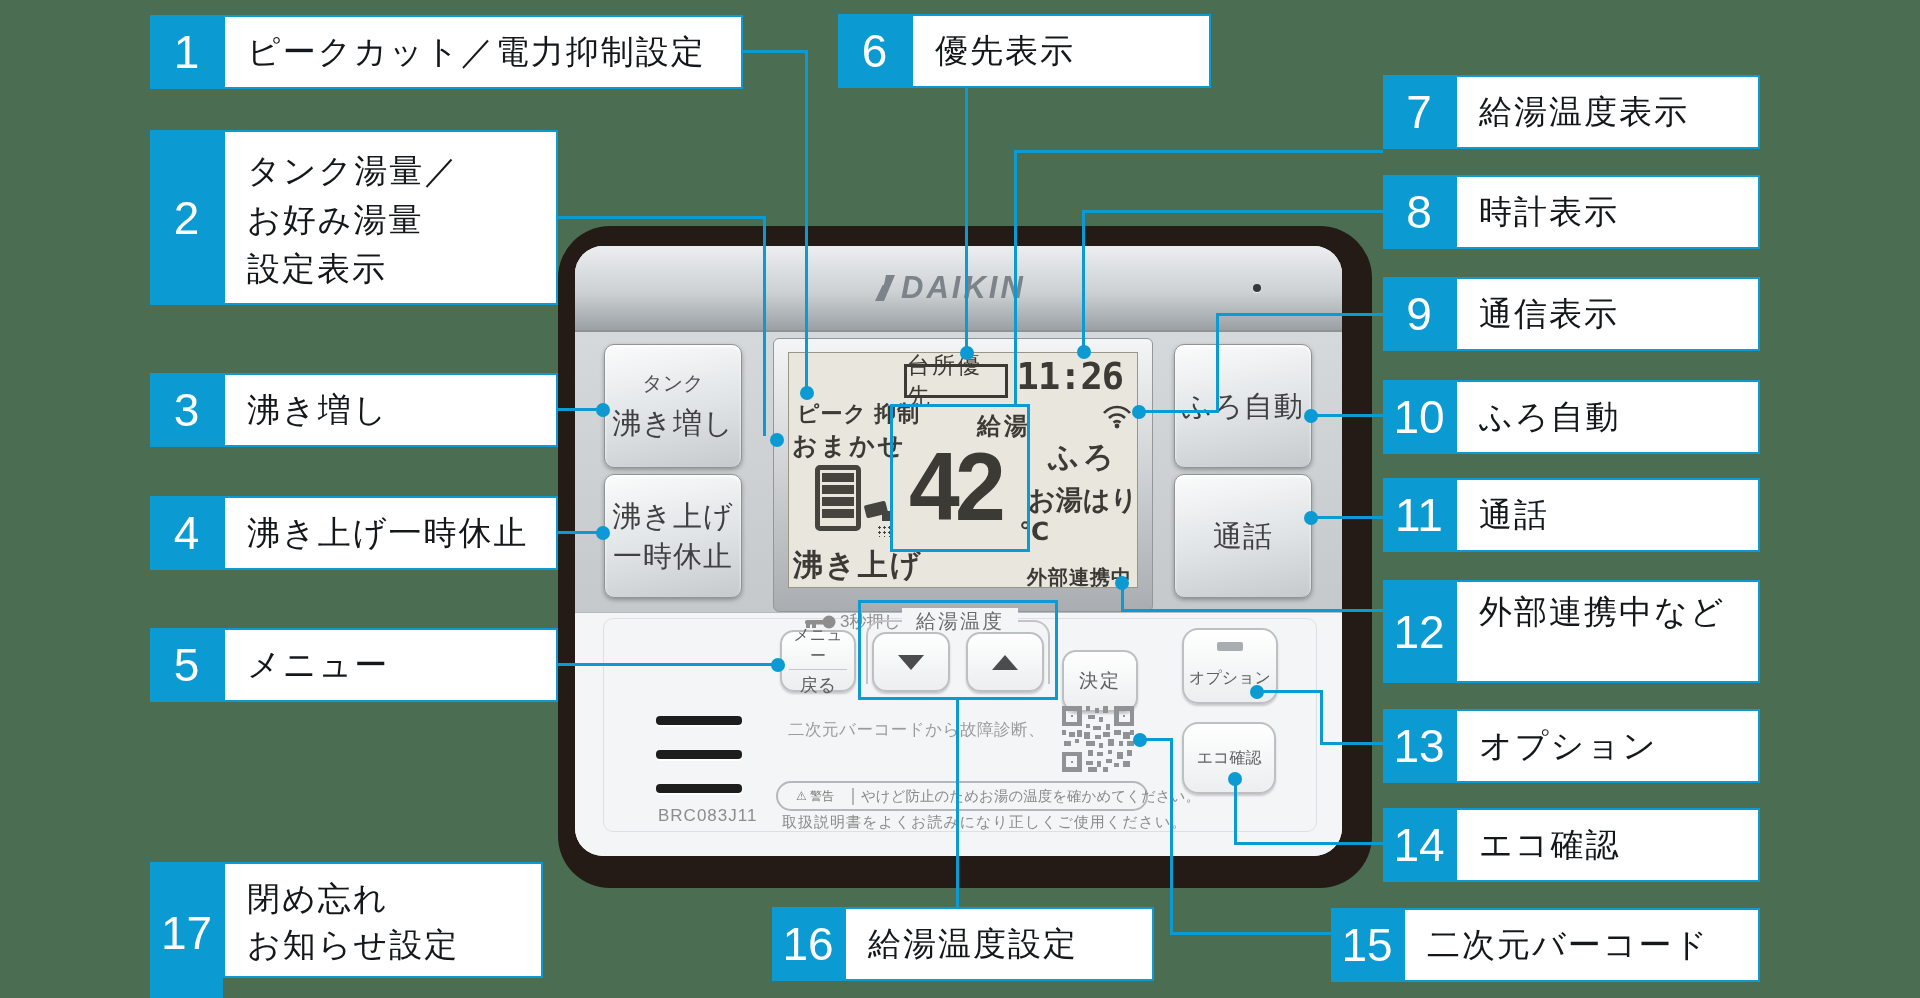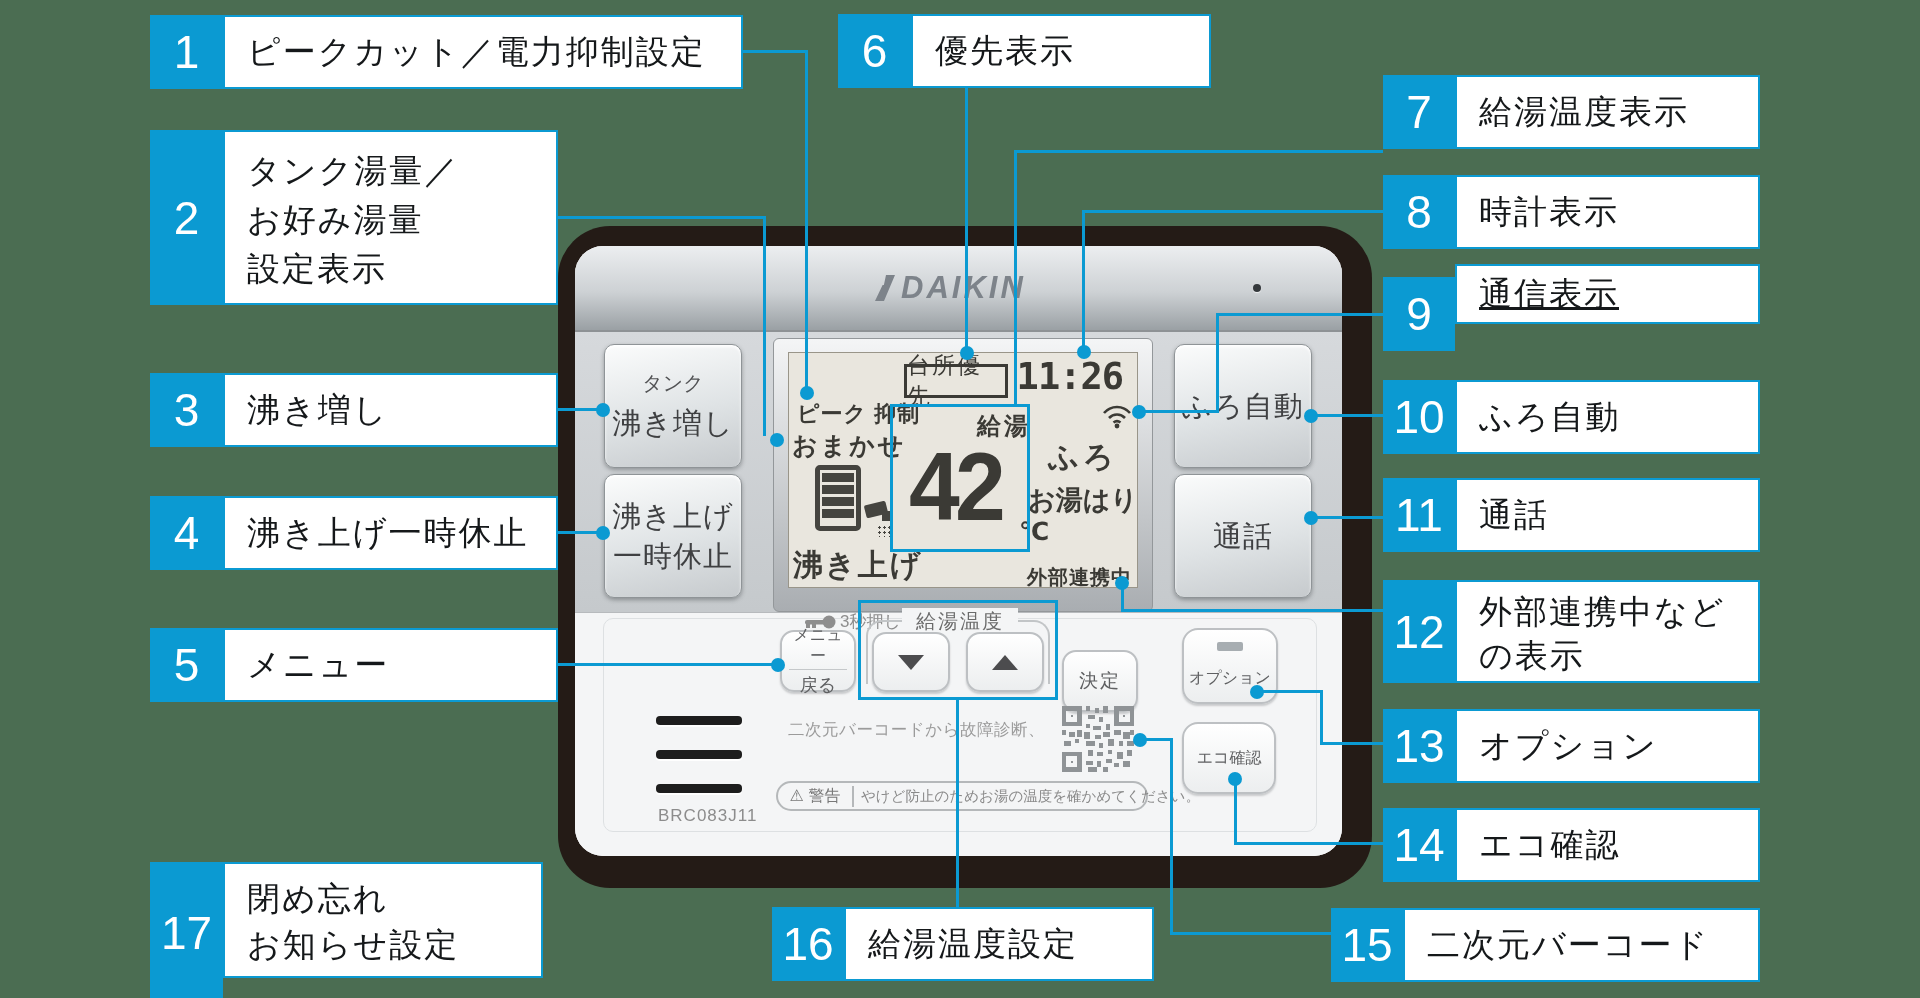--- a/index.html
+++ b/index.html
@@ -140,21 +140,21 @@
   .qr{position:absolute;left:487px;top:460px;width:72px;height:66px;}
   .info-text{position:absolute;left:213px;top:470px;color:#9b9b9b;font-size:16.5px;line-height:27px;letter-spacing:.5px;}
   .speaker{position:absolute;left:81px;top:470px;width:86px;}
   .speaker i{display:block;height:9px;background:#1d1d1d;border-radius:4px;margin-bottom:25px;
     box-shadow:0 2px 0 rgba(255,255,255,.85);}
   .model{position:absolute;left:83px;top:560px;color:#8c8c8c;font-size:17px;letter-spacing:1px;}
   .warn-box{
     position:absolute;left:201px;top:535px;width:372px;height:30px;box-sizing:border-box;
     border:2px solid #b5b8ba;border-radius:15px;display:flex;align-items:center;color:#8a8a8a;
   }
-  .warn-head{width:74px;text-align:center;font-size:16px;color:#787878;border-right:2px solid #b5b8ba;flex:none;}
+  .warn-head{width:74px;text-align:center;font-size:12px;color:#787878;border-right:2px solid #b5b8ba;flex:none;}
   .warn-text{font-size:14.5px;padding:0 7px;white-space:nowrap;}
   .manual-text{position:absolute;left:207px;top:567px;color:#8a8a8a;font-size:15px;letter-spacing:1px;white-space:nowrap;}
 </style>
 </head>
 <body>
 
 <div class="dev-shadow"></div>
 
 <div class="device">
   <div class="dev-topband">
@@ -312,20 +312,21 @@
 
   <div class="model">BRC083J11</div>
 
   <div class="warn-box">
     <span class="warn-head">
       <span>⚠</span>
       <span>警告</span>
     </span>
     <span class="warn-text">やけど防止のためお湯の温度を確かめてください。</span>
   </div>
+  <div class="manual-text">取扱説明書をよくお読みになり正しくご使用ください。</div>
 </div>
 
 <div class="hlbox" style="left:890px;top:404px;width:140px;height:148px;"></div>
 <div class="hlbox" style="left:858px;top:600px;width:200px;height:100px;"></div>
 
 <div class="cl" style="left:742px;top:50px;width:66px;height:3px;"></div>
 <div class="cl" style="left:805px;top:50px;width:3px;height:338px;"></div>
 <div class="dot" style="left:800px;top:386px;"></div>
 
 <div class="cl" style="left:558px;top:216px;width:208px;height:3px;"></div>
@@ -404,32 +405,31 @@
 <div class="co-num" style="left:838px;top:14px;width:73px;height:74px;">6</div>
 <div class="co-box" style="left:911px;top:14px;width:300px;height:74px;">優先表示</div>
 
 <div class="co-num" style="left:1383px;top:75px;width:72px;height:74px;">7</div>
 <div class="co-box" style="left:1455px;top:75px;width:305px;height:74px;">給湯温度表示</div>
 
 <div class="co-num" style="left:1383px;top:175px;width:72px;height:74px;">8</div>
 <div class="co-box" style="left:1455px;top:175px;width:305px;height:74px;">時計表示</div>
 
 <div class="co-num" style="left:1383px;top:277px;width:72px;height:74px;">9</div>
-<div class="co-box" style="left:1455px;top:264px;width:305px;height:60px;text-decoration:underline;">通信表示</div>
+<div class="co-box" style="left:1455px;top:277px;width:305px;height:74px;">通信表示</div>
 
 <div class="co-num" style="left:1383px;top:380px;width:72px;height:74px;">10</div>
 <div class="co-box" style="left:1455px;top:380px;width:305px;height:74px;">ふろ自動</div>
 
 <div class="co-num" style="left:1383px;top:478px;width:72px;height:74px;">11</div>
 <div class="co-box" style="left:1455px;top:478px;width:305px;height:74px;">通話</div>
 
 <div class="co-num" style="left:1383px;top:580px;width:72px;height:103px;">12</div>
 <div class="co-box multiline" style="left:1455px;top:580px;width:305px;height:103px;padding-top:8px;">
   <span style="line-height:44px;">外部連携中など</span>
-  <span style="line-height:44px;">の表示</span>
 </div>
 
 <div class="co-num" style="left:1383px;top:709px;width:72px;height:74px;">13</div>
 <div class="co-box" style="left:1455px;top:709px;width:305px;height:74px;">オプション</div>
 
 <div class="co-num" style="left:1383px;top:808px;width:72px;height:74px;text-align:center;">14</div>
 <div class="co-box" style="left:1455px;top:808px;width:305px;height:74px;">エコ確認</div>
 
 <div class="co-num" style="left:1331px;top:908px;width:72px;height:74px;">15</div>
 <div class="co-box" style="left:1403px;top:908px;width:357px;height:74px;">二次元バーコード</div>

